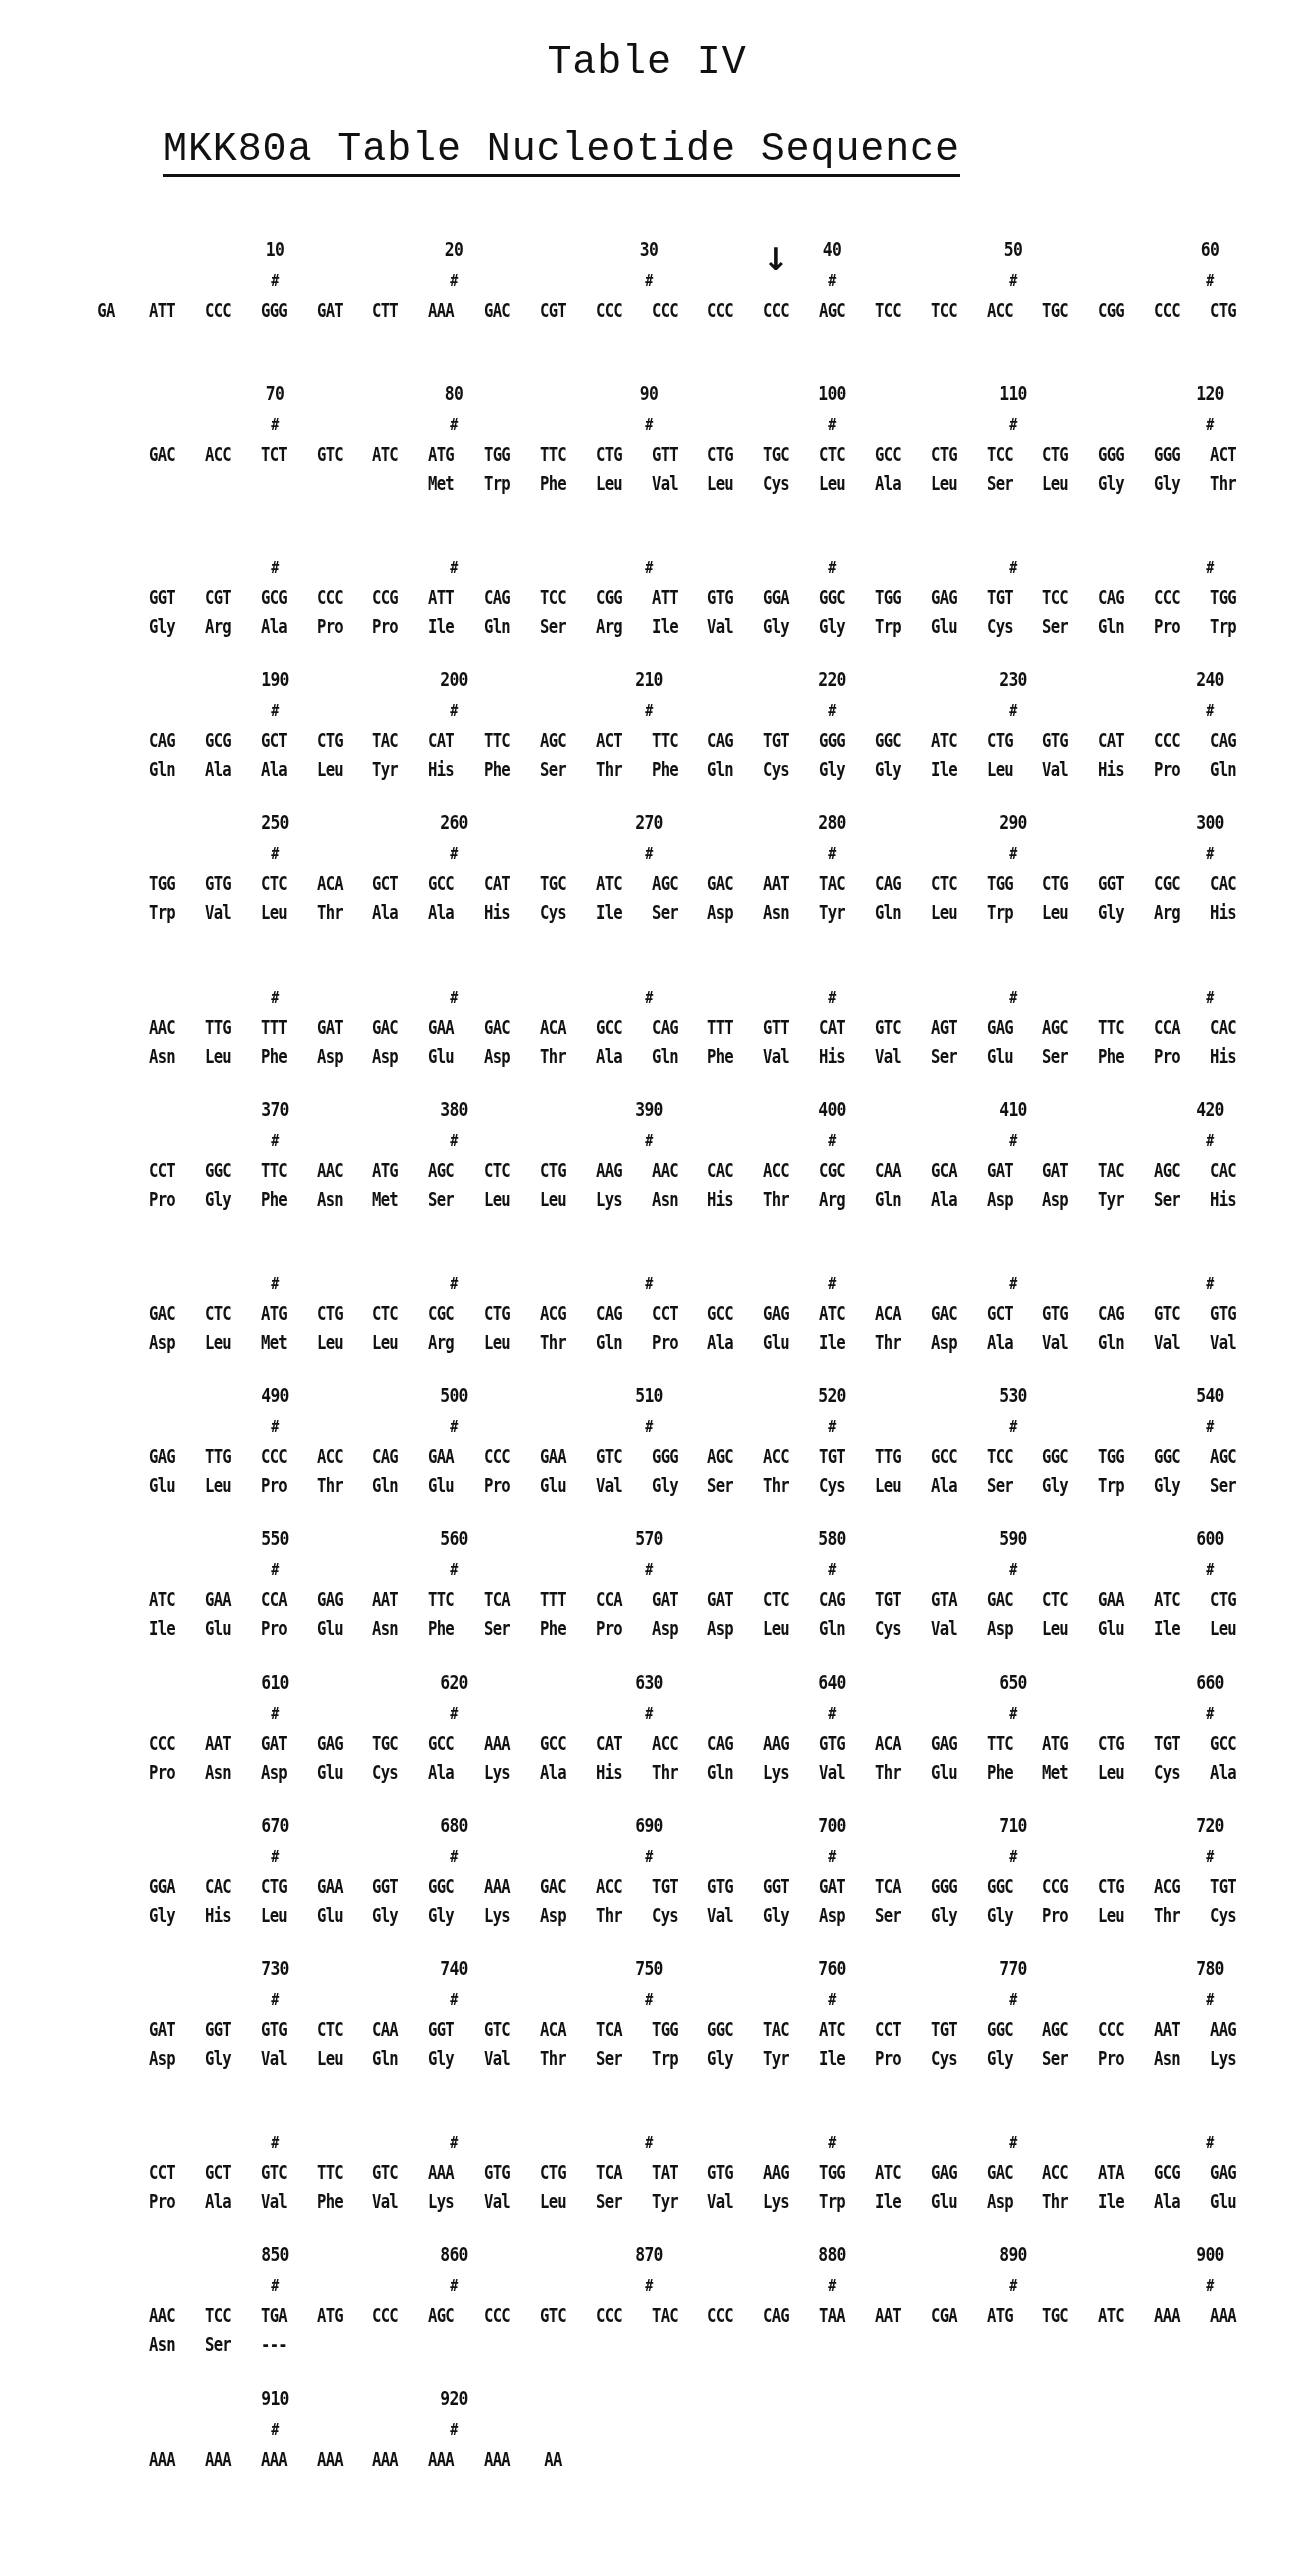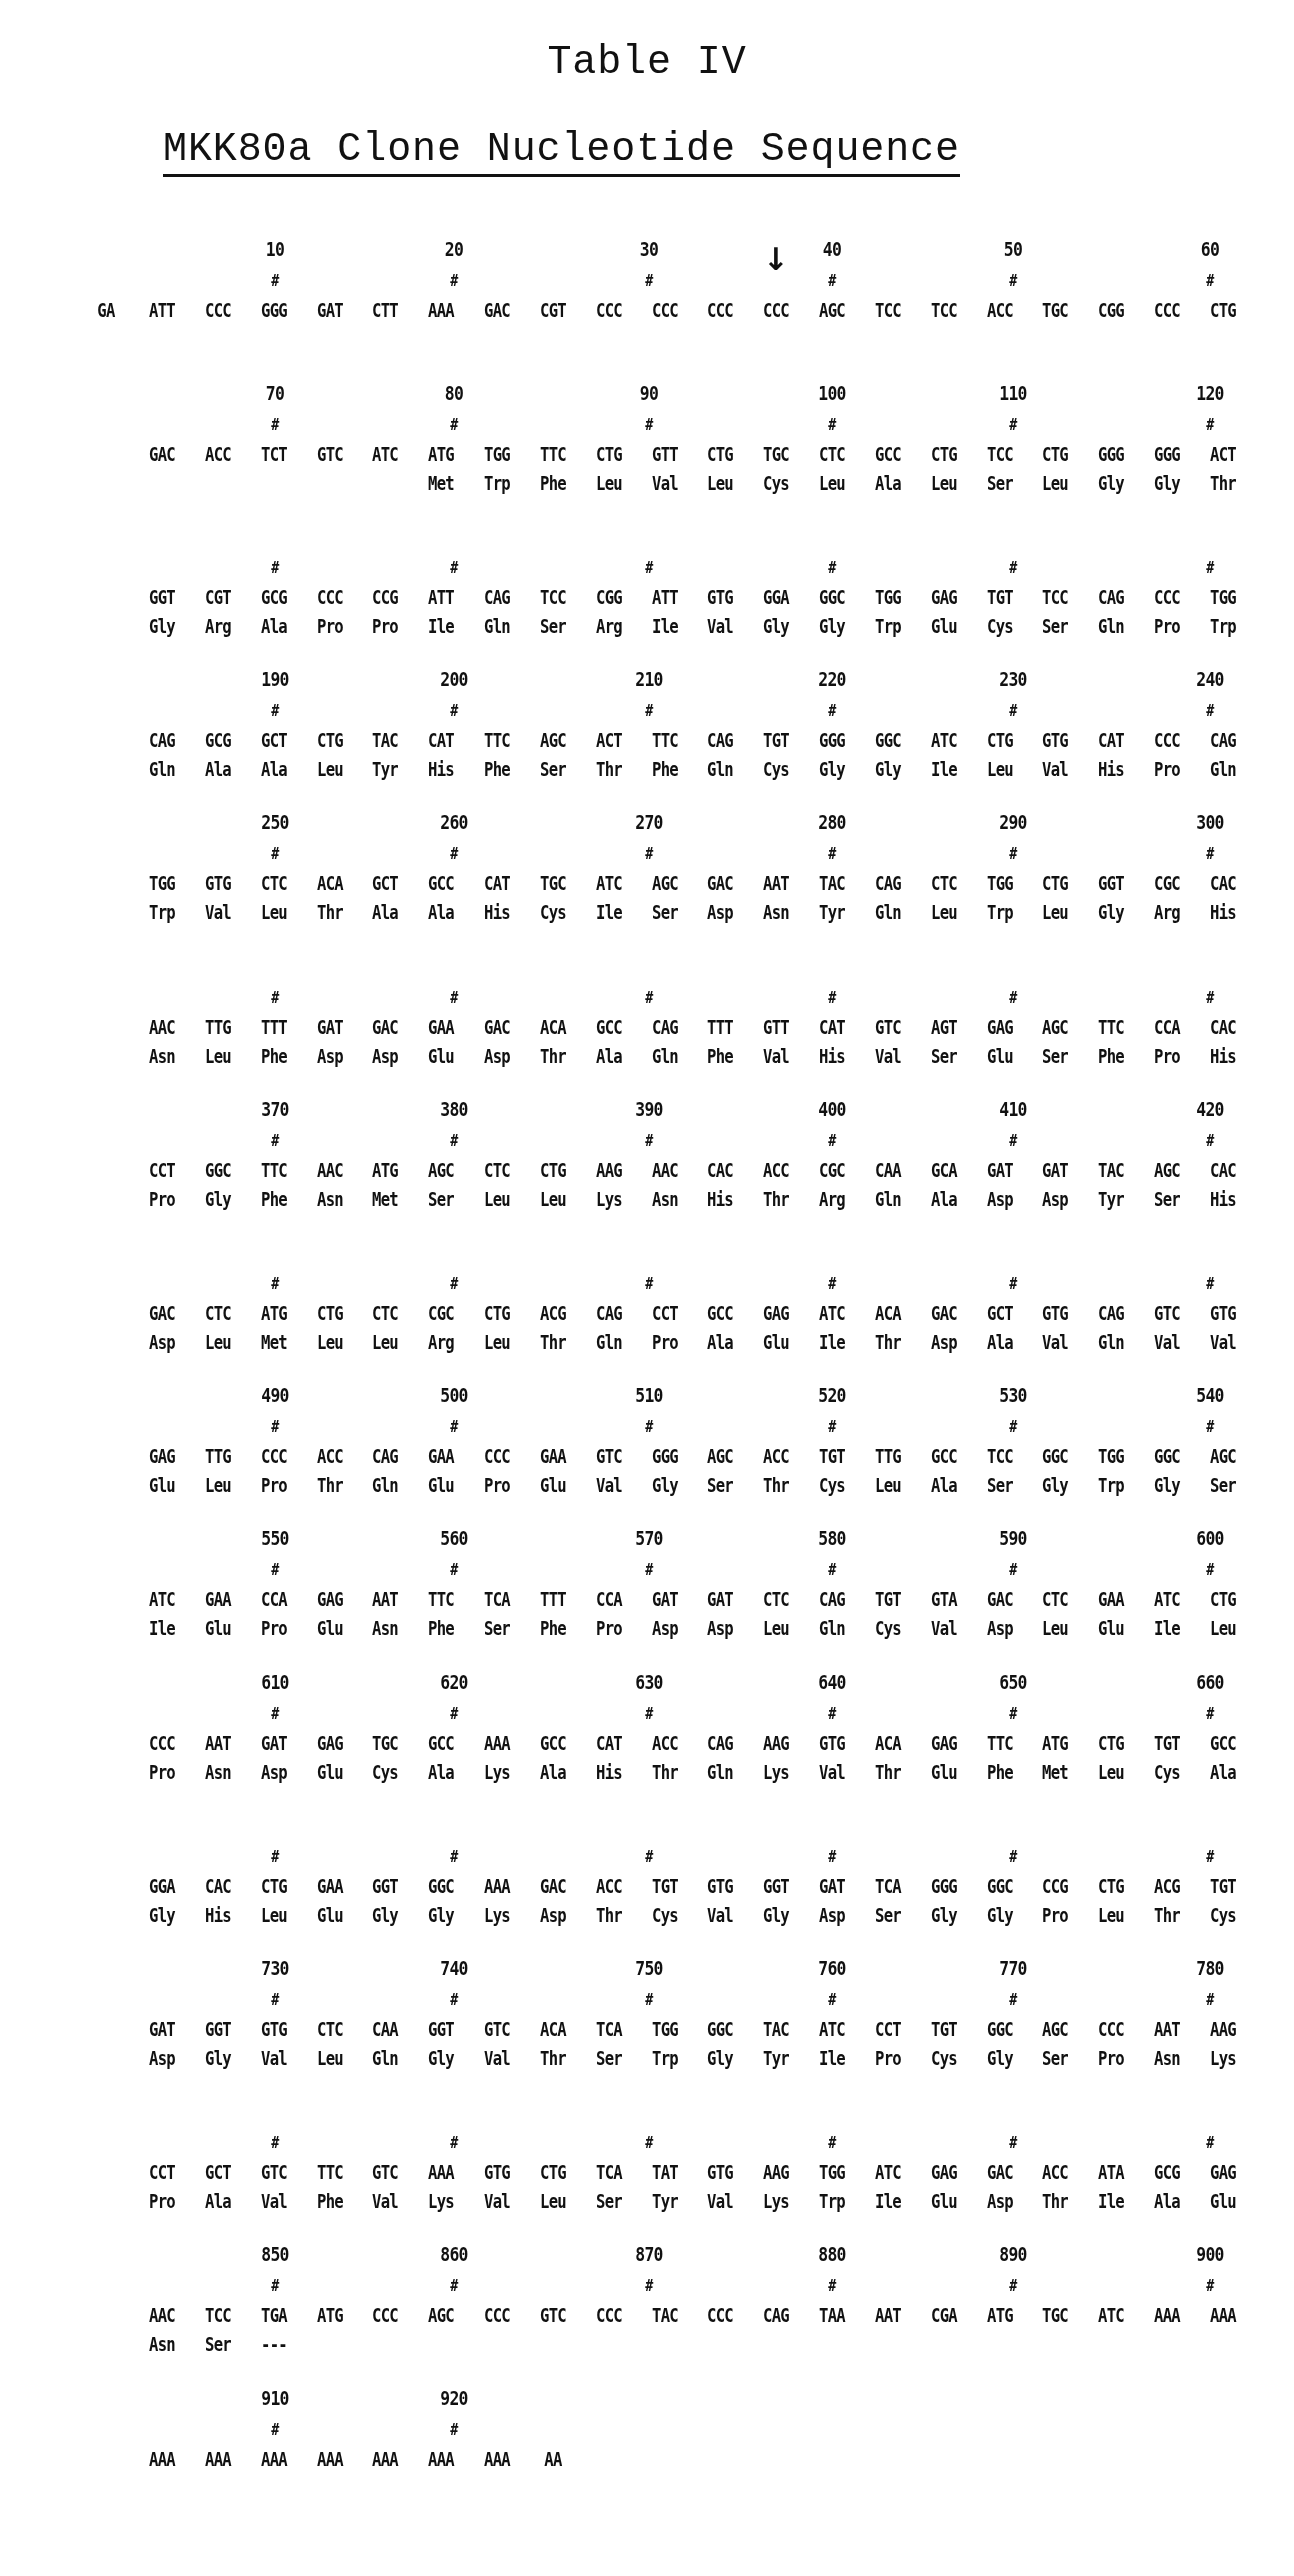--- a/index.html
+++ b/index.html
@@ -37,21 +37,21 @@
   .tick { font-size: 16.3px; }
   .arrow {
     position: absolute; font-size: 31px; font-weight: bold;
     font-family: "DejaVu Sans", sans-serif;
   }
 </style>
 </head>
 <body>
 
 <div class="title">Table IV</div>
-<div class="subtitle">MKK80a Clone Nucleotide Sequence</div>
+<div class="subtitle">MKK80a Table Nucleotide Sequence</div>
 
 <div id="seq">
     <div class="block" style="top: 237px;">
       <div class="nums">
         <span class="cell num" style="left: 247px;">10</span>
         <span class="cell num" style="left: 426px;">20</span>
         <span class="cell num" style="left: 621px;">30</span>
         <span class="cell num" style="left: 804px;">40</span>
         <span class="cell num" style="left: 985px;">50</span>
         <span class="cell num" style="left: 1182px;">60</span>
@@ -680,20 +680,28 @@
         <span class="cell" style="left: 860px;">Thr</span>
         <span class="cell" style="left: 916px;">Glu</span>
         <span class="cell" style="left: 972px;">Phe</span>
         <span class="cell" style="left: 1027px;">Met</span>
         <span class="cell" style="left: 1083px;">Leu</span>
         <span class="cell" style="left: 1139px;">Cys</span>
         <span class="cell" style="left: 1195px;">Ala</span>
       </div>
     </div>
     <div class="block" style="top: 1813px;">
+      <div class="nums">
+        <span class="cell num" style="left: 247px;">670</span>
+        <span class="cell num" style="left: 426px;">680</span>
+        <span class="cell num" style="left: 621px;">690</span>
+        <span class="cell num" style="left: 804px;">700</span>
+        <span class="cell num" style="left: 985px;">710</span>
+        <span class="cell num" style="left: 1182px;">720</span>
+      </div>
       <div class="ticks">
         <span class="cell tick" style="left: 247px;">#</span>
         <span class="cell tick" style="left: 426px;">#</span>
         <span class="cell tick" style="left: 621px;">#</span>
         <span class="cell tick" style="left: 804px;">#</span>
         <span class="cell tick" style="left: 985px;">#</span>
         <span class="cell tick" style="left: 1182px;">#</span>
       </div>
       <div class="codons">
         <span class="cell" style="left: 134px;">GGA</span>

